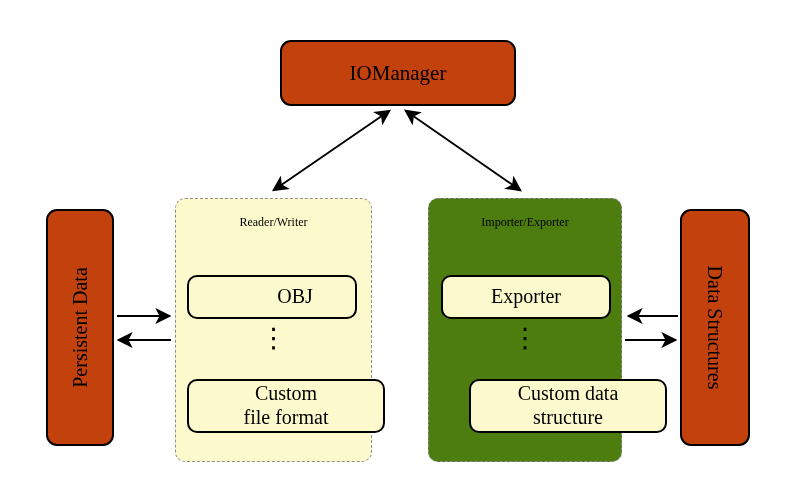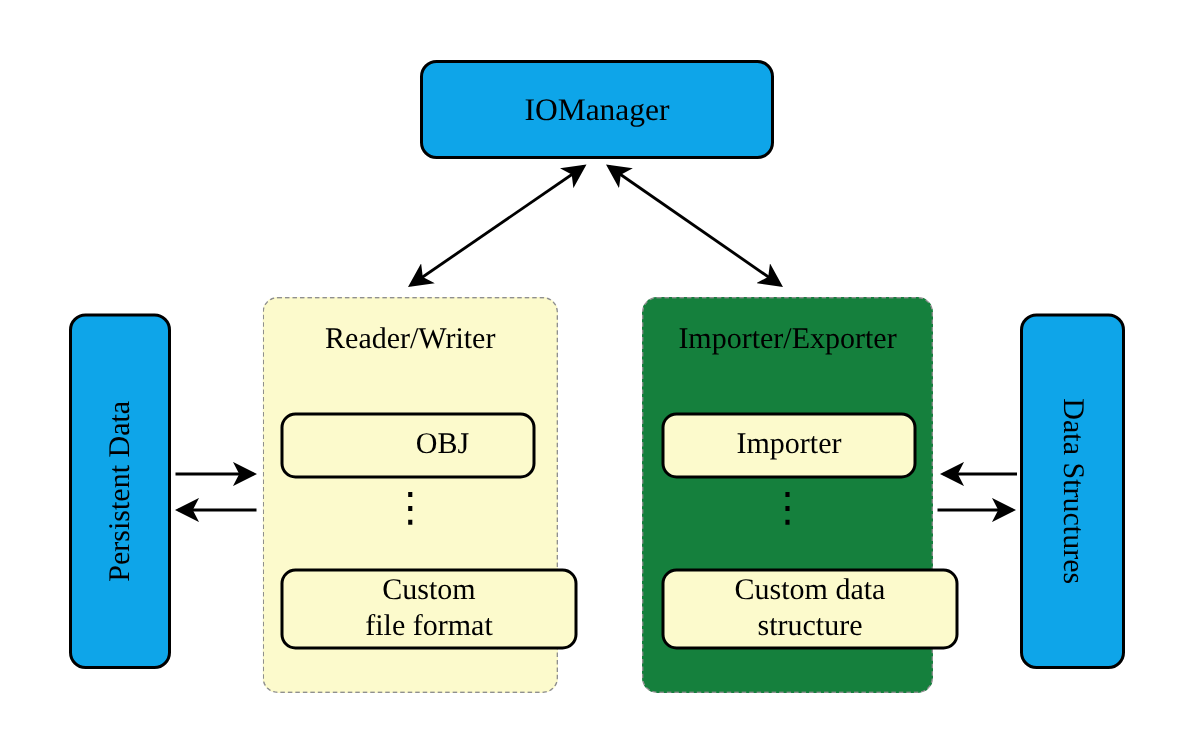--- a/index.html
+++ b/index.html
@@ -16,21 +16,21 @@
     position: absolute;
     left: 0; top: 0;
     width: 800px; height: 489px;
     pointer-events: none;
   }
   .box {
     position: absolute;
     box-sizing: border-box;
     border: 2.5px solid #000000;
     border-radius: 11px;
-    background: #0ea5e9;
+    background: #c2410c;
     display: flex;
     align-items: center;
     justify-content: center;
     text-align: center;
   }
   .iomanager { left: 280px; top: 40px; width: 236px; height: 66px; font-size: 21px; }
   .side-box { font-size: 20px; }
   .persistent { left: 46px;  top: 209px; width: 68px; height: 237px; }
   .datastruct { left: 680px; top: 209px; width: 70px; height: 237px; }
   .vtext-up   { transform: rotate(-90deg); white-space: nowrap; }
@@ -41,21 +41,21 @@
     border: 1.6px dashed #8f8f8f;
     border-radius: 10px;
   }
   .group-left  { left: 175px; top: 198px; width: 197px; height: 264px; }
   .group-right { left: 428px; top: 198px; width: 194px; height: 264px; }
   .group-title {
     position: absolute;
     left: 0; right: 0;
     top: 16px;
     text-align: center;
-    font-size: 20px;
+    font-size: 12px;
   }
   .inner-box {
     position: absolute;
     box-sizing: border-box;
     border: 2.5px solid #000000;
     border-radius: 10px;
     display: flex;
     align-items: center;
     justify-content: center;
     text-align: center;
@@ -109,21 +109,21 @@
   </div>
 
   <div class="group group-left" style="background:#fcfacc;">
     <div class="group-title">Reader/Writer</div>
     <div class="inner-box inner-top" style="background:#fcfacc;padding-left:46px;">OBJ</div>
     <div class="vdots">⋮</div>
     <div class="inner-box inner-bottom" style="background:#fcfacc;">Custom
 file format</div>
   </div>
 
-  <div class="group group-right" style="background:#15803d;">
+  <div class="group group-right" style="background:#4d7c0f;">
     <div class="group-title">Importer/Exporter</div>
-    <div class="inner-box inner-top" style="background:#fcfacc;">Importer</div>
+    <div class="inner-box inner-top" style="background:#fcfacc;">Exporter</div>
     <div class="vdots">⋮</div>
-    <div class="inner-box inner-bottom" style="background:#fcfacc;">Custom data
+    <div class="inner-box inner-bottom" style="background:#fcfacc;margin-left:28px;">Custom data
 structure</div>
   </div>
 
 </div>
 
 </body></html>

